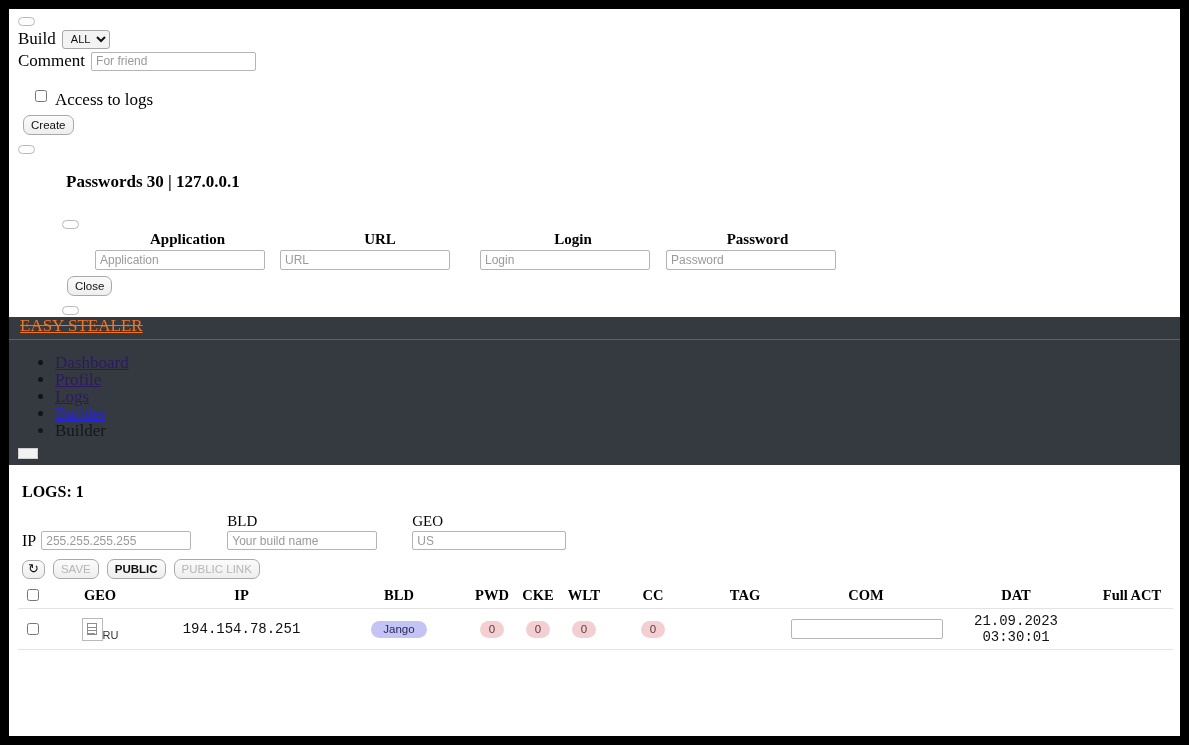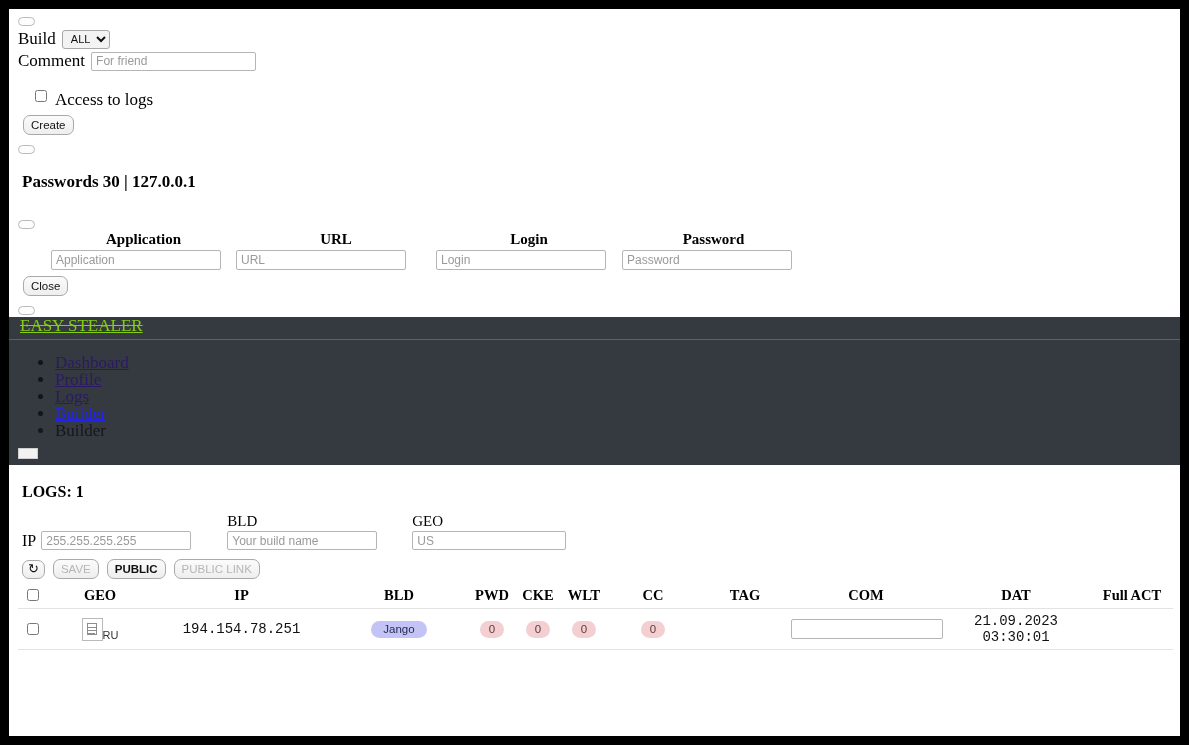--- a/index.html
+++ b/index.html
@@ -123,21 +123,21 @@
   }
 
   
   .navbar {
     background: #343a40;
     width: 100%;
     position: relative;
   }
   .navbar-brand {
     font-size: 17px;
-    color: #84cc16;
+    color: #f97316;
     text-decoration: underline line-through;
     padding-left: 11px;
     display: inline-block;
     line-height: 15px;
   }
   .nav-sep {
     height: 1px;
     background: #5b6168;
     margin-top: 4px;
   }
@@ -290,21 +290,21 @@
       <span class="check-label">Access to logs</span>
     </div>
 
     <div class="btn-row">
       <button class="btn">Create</button>
     </div>
 
     <div class="mini-pill" style="margin-top:10px;"></div>
   </div>
 
-  <div style="margin-top:18px;">
+  <div style="margin-top:18px;margin-left:44px;">
     <div class="sec-heading">Passwords 30 | 127.0.0.1</div>
 
     <div class="mini-pill" style="margin-top:28px;"></div>
 
     <div class="pw-grid" style="margin-top:2px;">
       <div class="pw-head">Application</div>
       <div class="pw-head">URL</div>
       <div class="pw-head">Login</div>
       <div class="pw-head">Password</div>
 

